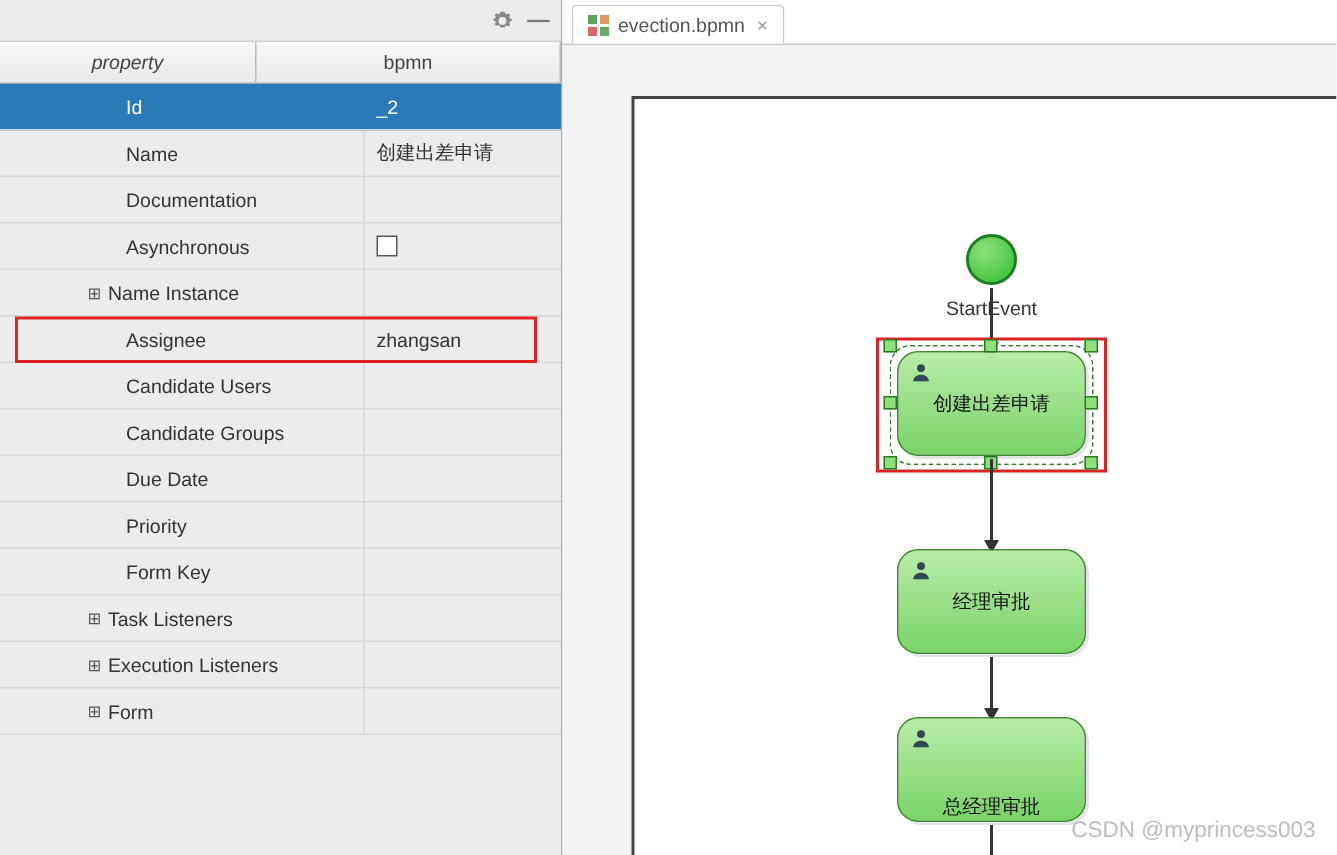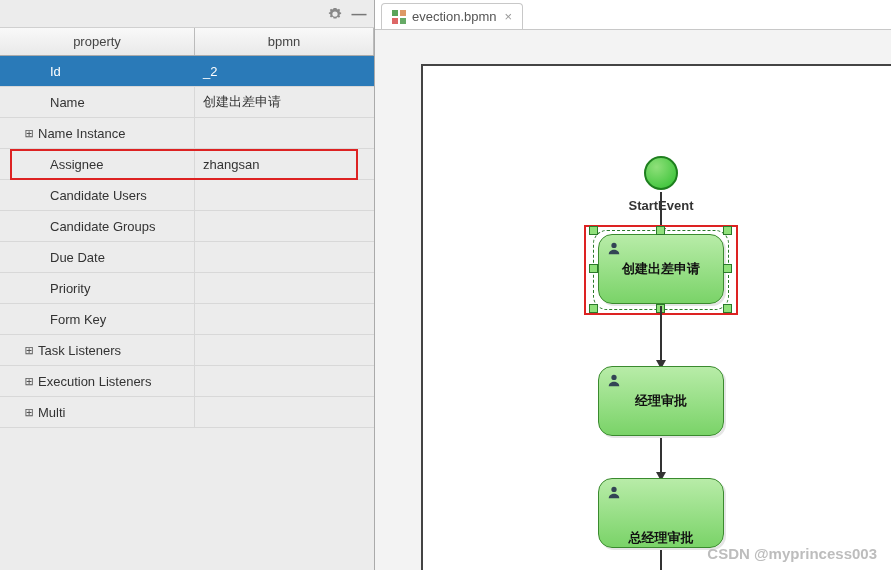--- a/index.html
+++ b/index.html
@@ -47,36 +47,37 @@
     height: 28px;
     border-bottom: 1px solid #aaa;
     background: linear-gradient(#f9f9f9, #e9e9e9);
     font-size: 13px;
     color: #444;
   }
   .grid-head .col {
     display: flex; align-items: center; justify-content: center;
     border-right: 1px solid #bbb;
   }
-  .col-prop { width: 195px; }
+  .col-prop { width: 171px; font-style: italic; }
   .col-val  { flex: 1; }
   .rows { flex: 1; overflow: hidden; }
   .row {
     display: flex;
     height: 31px;
     align-items: center;
     border-bottom: 1px solid #d8d8d8;
     position: relative;
   }
   .row .cell-prop {
     width: 195px;
     display: flex; align-items: center;
-    padding-left: 22px;
+    padding-left: 8px;
     border-right: 1px solid #d8d8d8;
     height: 100%;
+    margin-left: 48px;
   }
   .row .cell-val {
     flex: 1;
     display: flex; align-items: center;
     padding-left: 8px;
     height: 100%;
   }
   .row.selected {
     background: #2a7ab8;
     color: #fff;
@@ -126,21 +127,20 @@
   .tab .file-ico { width:14px; height:14px; margin-right:6px; position:relative; }
   .file-ico .c { position:absolute; width:6px; height:6px; }
   .file-ico .c1 { top:0;left:0;background:#5aa35a; }
   .file-ico .c2 { top:0;right:0;background:#d96; }
   .file-ico .c3 { bottom:0;left:0;background:#d66; }
   .file-ico .c4 { bottom:0;right:0;background:#6a6; }
   .tab .close-x { margin-left:8px; color:#999; font-size:13px; cursor:pointer; }
   .canvas-wrap {
     flex:1; position:relative; overflow:hidden;
     background:#f3f3f3;
-    font-weight:bold;
   }
   .page {
     position:absolute;
     left:46px; top:34px;
     width:480px; height:620px;
     background:#fff;
     border:2px solid #444;
     box-shadow: 4px 4px 0 rgba(0,0,0,0.15);
   }
   
@@ -255,20 +255,38 @@
         <div class="cell-prop">
             <span class="indent"></span>
             <span>Name</span>
           </div>
         <div class="cell-val">
             <span>创建出差申请</span>
           </div>
       </div>
       <div class="row">
         <div class="cell-prop">
+            <span class="indent"></span>
+            <span>Documentation</span>
+          </div>
+        <div class="cell-val">
+            <span></span>
+          </div>
+      </div>
+      <div class="row">
+        <div class="cell-prop">
+            <span class="indent"></span>
+            <span>Asynchronous</span>
+          </div>
+        <div class="cell-val">
+            <span class="checkbox"></span>
+          </div>
+      </div>
+      <div class="row">
+        <div class="cell-prop">
             <span class="expander">⊞</span>
             <span>Name Instance</span>
           </div>
         <div class="cell-val"></div>
       </div>
       <div class="row" style="position:relative;">
         <div class="cell-prop">
             <span class="indent"></span>
             <span>Assignee</span>
           </div>
@@ -332,21 +350,21 @@
       <div class="row">
         <div class="cell-prop">
             <span class="expander">⊞</span>
             <span>Execution Listeners</span>
           </div>
         <div class="cell-val"></div>
       </div>
       <div class="row">
         <div class="cell-prop">
             <span class="expander">⊞</span>
-            <span>Multi</span>
+            <span>Form</span>
           </div>
         <div class="cell-val"></div>
       </div>
     </div>
   </div>
 
   <div class="right">
     <div class="tabbar">
       <div class="tab active">
         <span class="file-ico">

